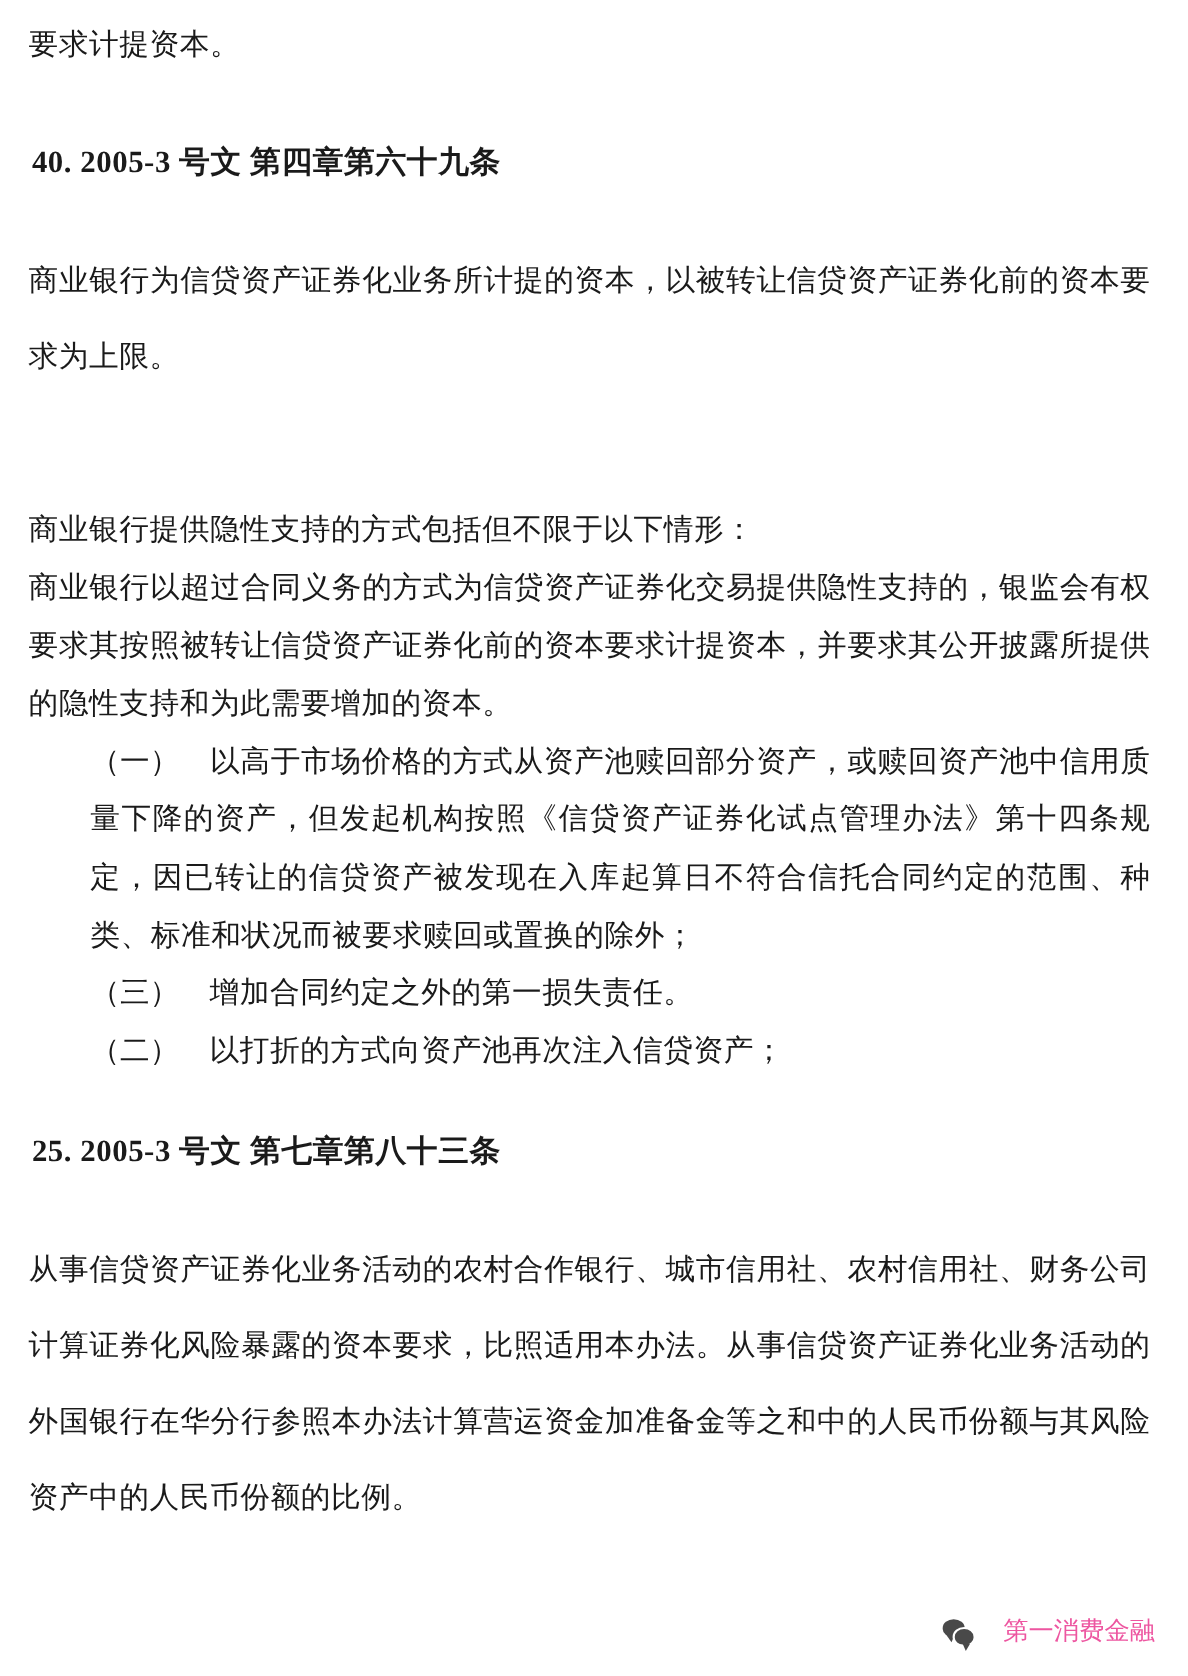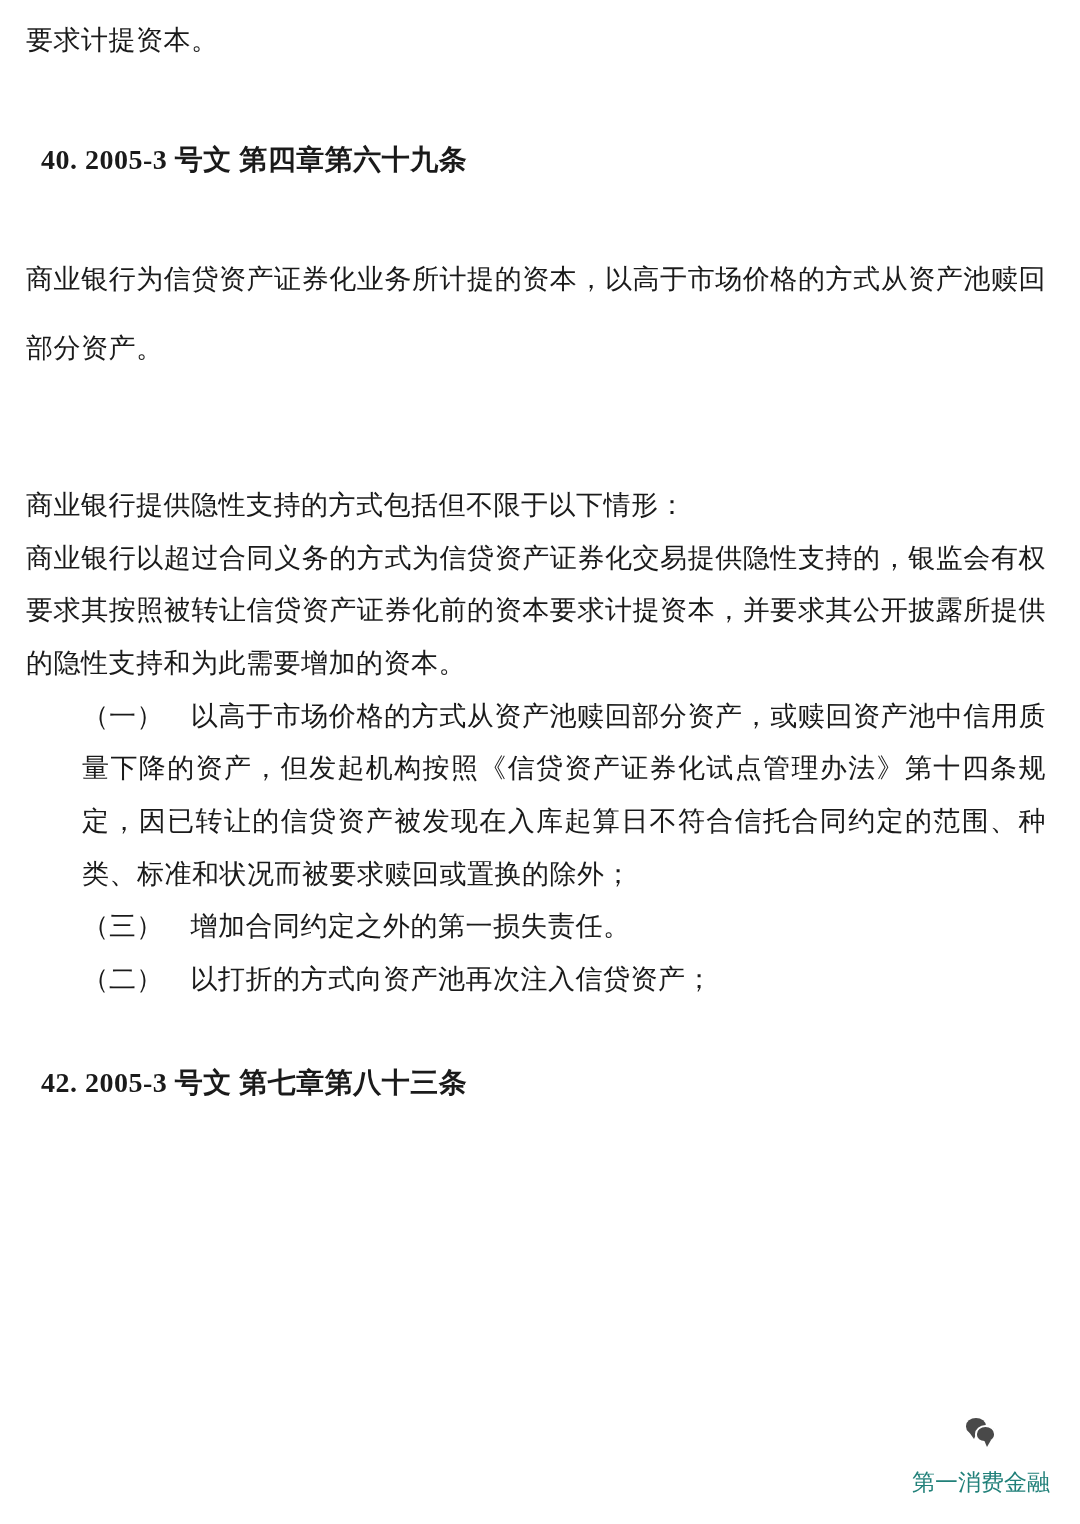--- a/index.html
+++ b/index.html
@@ -34,21 +34,21 @@
     line-height: 2.55;
     letter-spacing: 0.5px;
     margin: 0;
     text-align: justify;
   }
   .heading {
     font-size: 28px;
     font-weight: bold;
     line-height: 1.6;
     letter-spacing: 0.5px;
-    margin: 15px;
+    margin: 3px;
   }
   .sp-40 { height: 40px; }
   .sp-48 { height: 48px; }
   .sp-56 { height: 56px; }
   .indent-item {
     font-size: 27px;
     line-height: 1.95;
     letter-spacing: 0.5px;
     margin: 0;
     padding-left: 56px;
@@ -62,25 +62,24 @@
     padding-left: 56px;
   }
   
   .wechat-badge {
     position: absolute;
     right: 30px;
     bottom: 26px;
     display: flex;
     align-items: center;
     gap: 25px;
-    color: #0f766e;
+    color: #ec4899;
     font-size: 23px;
     font-family: "Liberation Sans", sans-serif;
     opacity: 0.92;
-    flex-direction: column;
   }
   .wechat-icon {
     width: 30px;
     height: 26px;
     position: relative;
     display: inline-block;
   }
   .wechat-icon .b1 {
     position: absolute;
     left: 0; top: 2px;
@@ -119,43 +118,44 @@
 <div class="page">
 
   <p class="para">要求计提资本。</p>
 
   <div class="sp-56"></div>
 
   <h2 class="heading">40. 2005-3 号文  第四章第六十九条</h2>
 
   <div class="sp-48"></div>
 
-  <p class="para-loose">商业银行为信贷资产证券化业务所计提的资本，以高于市场价格的方式从资产池赎回部分资产。</p>
+  <p class="para-loose">商业银行为信贷资产证券化业务所计提的资本，以被转让信贷资产证券化前的资本要求为上限。</p>
 
   <div class="sp-48"></div>
 
 
   <div class="sp-48"></div>
 
   <p class="para">商业银行提供隐性支持的方式包括但不限于以下情形：</p>
 
   <p class="para">商业银行以超过合同义务的方式为信贷资产证券化交易提供隐性支持的，银监会有权要求其按照被转让信贷资产证券化前的资本要求计提资本，并要求其公开披露所提供的隐性支持和为此需要增加的资本。</p>
 
   <p class="indent-item hang"><span class="marker">（一）</span>　<span>以高于市场价格的方式从资产池赎回部分资产，或赎回资产池中信用质量下降的资产，但发起机构按照《信贷资产证券化试点管理办法》第十四条规定，因已转让的信贷资产被发现在入库起算日不符合信托合同约定的范围、种类、标准和状况而被要求赎回或置换的除外；</span></p>
 
   <p class="indent-item hang"><span class="marker">（三）</span>　<span>增加合同约定之外的第一损失责任。</span></p>
 
   <p class="indent-item hang"><span class="marker">（二）</span>　<span>以打折的方式向资产池再次注入信贷资产；</span></p>
 
   <div class="sp-40"></div>
 
-  <h2 class="heading">42. 2005-3 号文  第七章第八十三条</h2>
+  <h2 class="heading">25. 2005-3 号文  第七章第八十三条</h2>
 
   <div class="sp-48"></div>
 
+  <p class="para-loose">从事信贷资产证券化业务活动的农村合作银行、城市信用社、农村信用社、财务公司计算证券化风险暴露的资本要求，比照适用本办法。从事信贷资产证券化业务活动的外国银行在华分行参照本办法计算营运资金加准备金等之和中的人民币份额与其风险资产中的人民币份额的比例。</p>
 
   <div class="wechat-badge">
     <span class="wechat-icon">
       <span class="b1"></span>
       <span class="b2"></span>
     </span>
     <span>第一消费金融</span>
   </div>
 
 </div>

